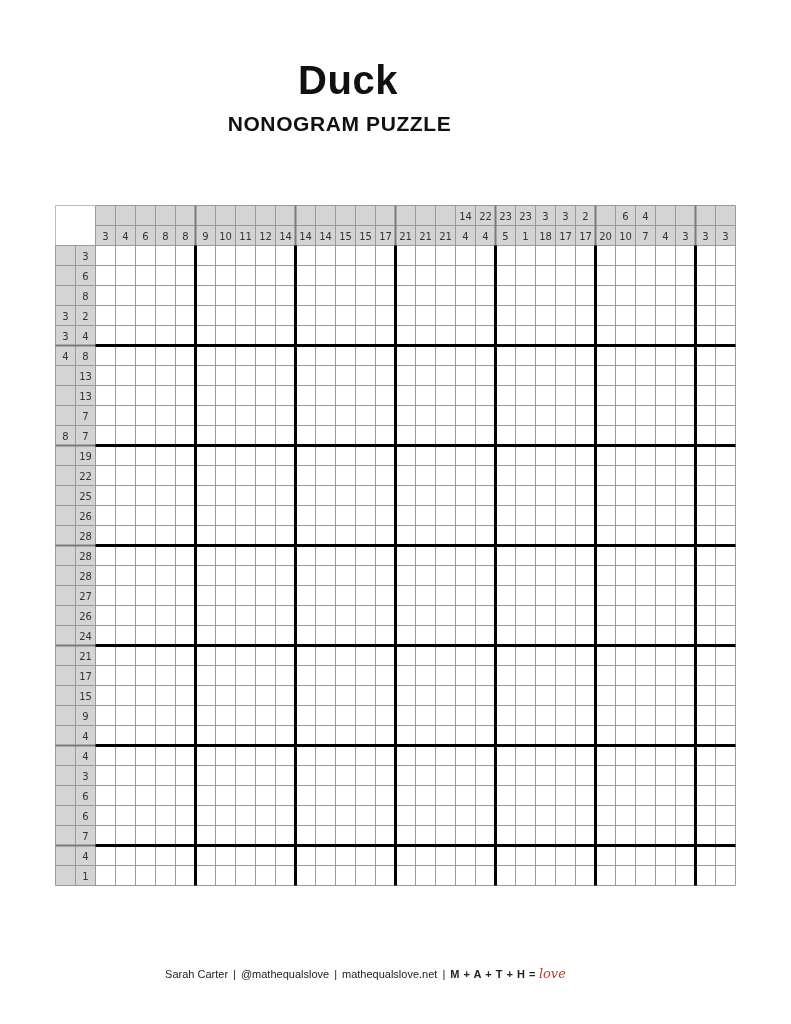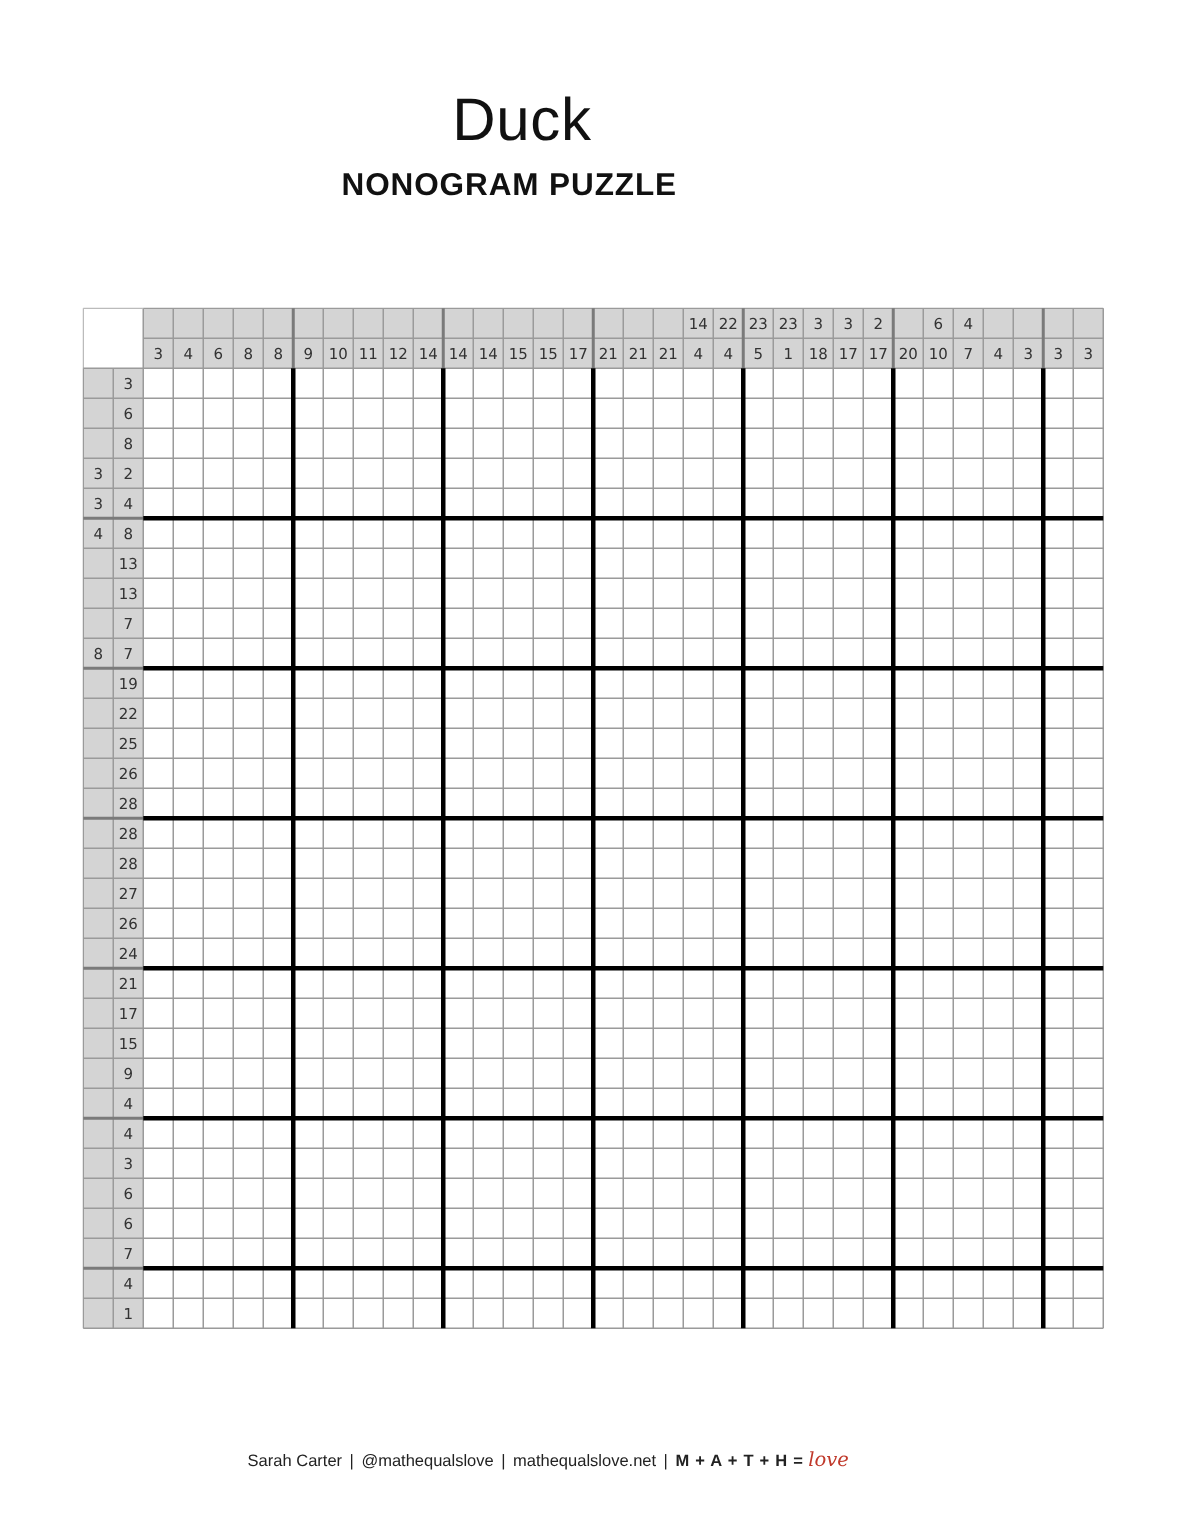--- a/index.html
+++ b/index.html
@@ -1,17 +1,17 @@
 <!DOCTYPE html>
 <html><head>
 <meta charset="utf-8">
 <style>
   html, body { margin:0; padding:0; background:#ffffff; }
   body { width:791px; height:1024px; position:relative; overflow:hidden; font-family:"Liberation Sans", "DejaVu Sans", sans-serif; color:#111; }
-  .title { position:absolute; left:0; width:696px; top:58px; text-align:center; font-size:40px; font-weight:normal; letter-spacing:0.5px; }
+  .title { position:absolute; left:0; width:696px; top:58px; text-align:center; font-size:40px; font-weight:bold; letter-spacing:0.5px; }
   .subtitle { position:absolute; left:0; width:679px; top:112px; text-align:center; font-size:21px; font-weight:bold; letter-spacing:0.6px; }
   #board { position:absolute; left:55px; top:205px; width:681px; height:681px; }
   #board svg { display:block; }
   .clue { font-family:"DejaVu Sans", sans-serif; font-size:10px; fill:#333; }
   .footer { position:absolute; left:0; width:731px; top:966px; text-align:center; font-size:11px; color:#222; white-space:nowrap; }
   .footer .sep { margin:0 5px; }
   .footer .brand { font-weight:bold; letter-spacing:0.5px; }
   .footer .love { font-family:"DejaVu Serif", serif; font-style:italic; color:#c0392b; font-size:13px; }
   .cell-hit { fill:transparent; cursor:pointer; }
 </style>

